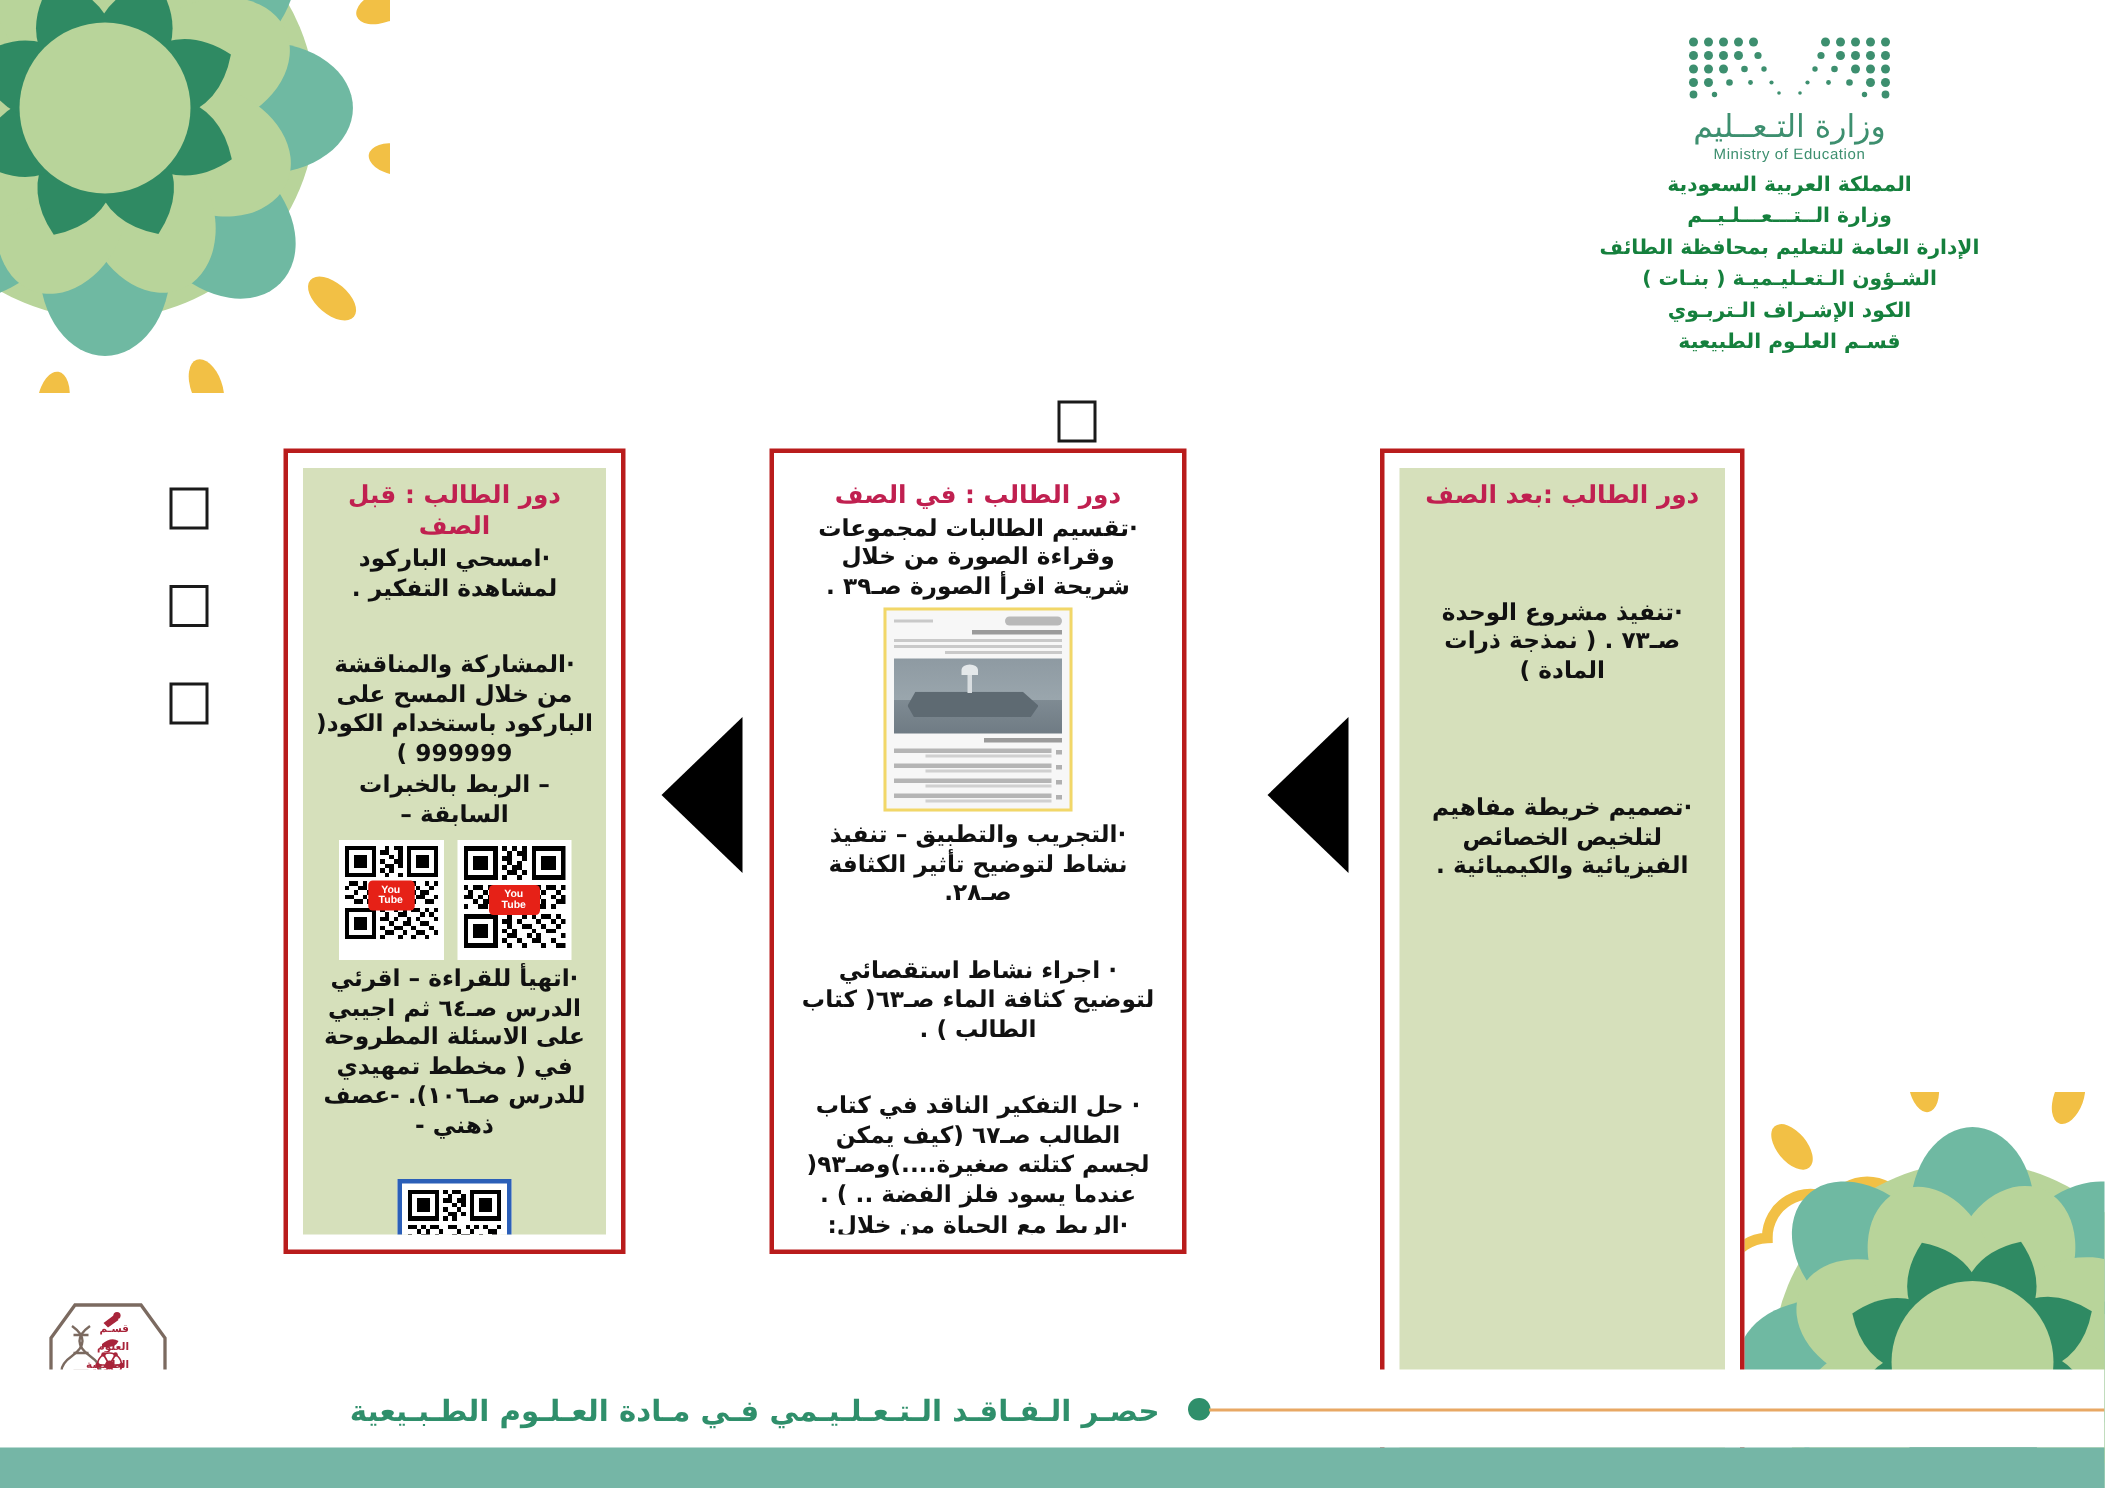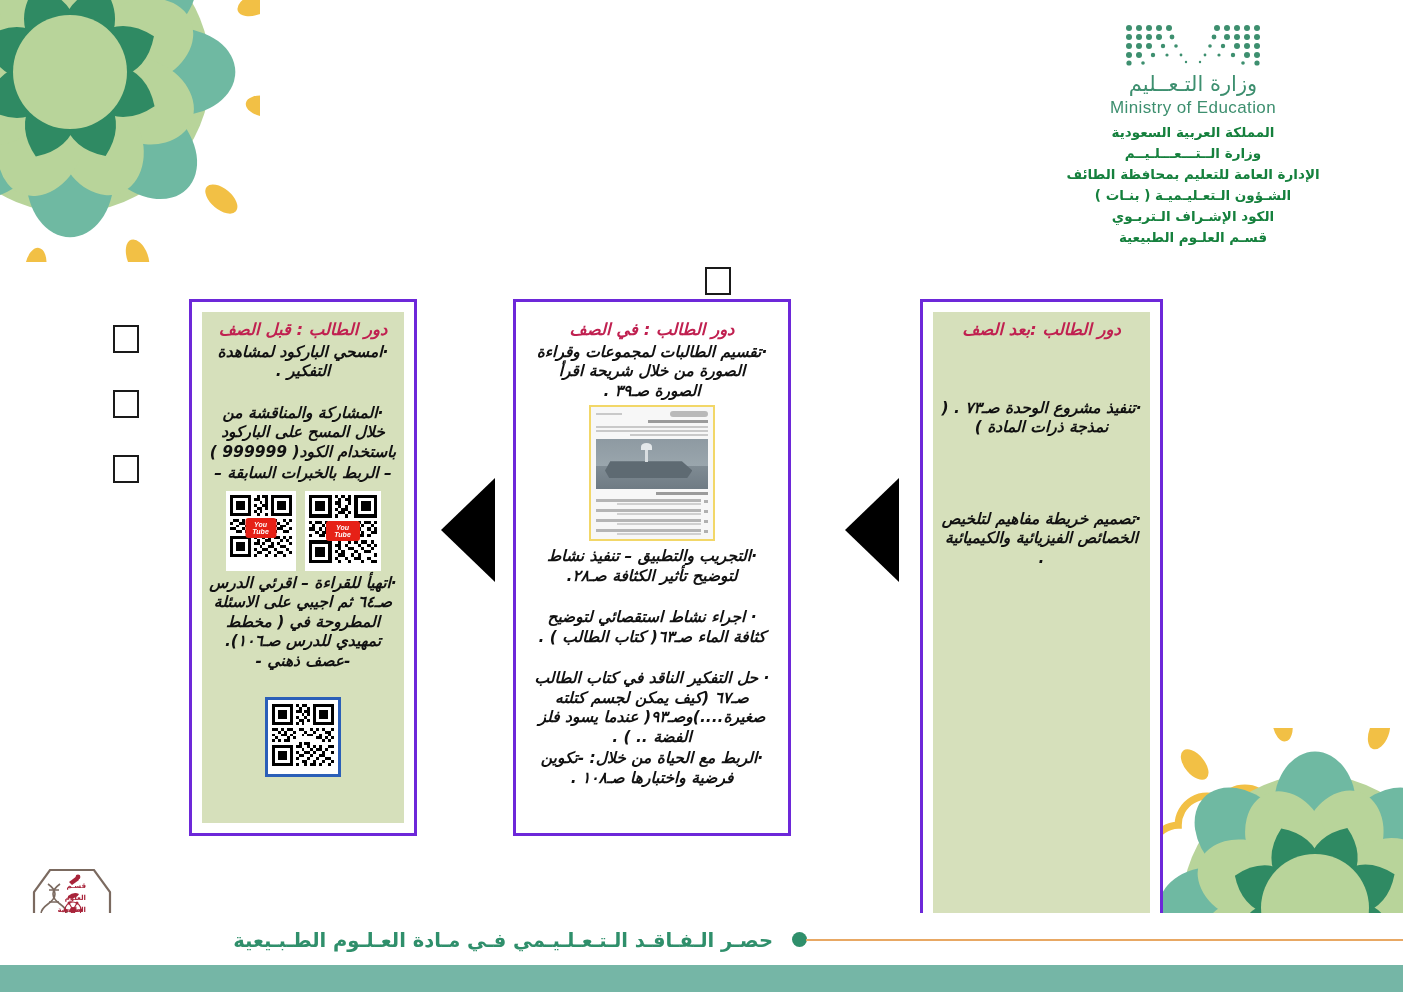--- a/index.html
+++ b/index.html
@@ -19,21 +19,21 @@
   #ministry-header{
     position:absolute;top:22px;right:60px;width:300px;
     text-align:center;color:#3d8f6f;
   }
   #moe-dots{display:block;margin:0 auto 6px auto;}
   .moe-ar{
     font-size:21px;font-weight:400;letter-spacing:1px;color:#3d8f6f;
     line-height:1.2;margin:2px 0 0 0;
   }
   .moe-en{
-    font-size:17px;letter-spacing:.4px;color:#3d8f6f;margin:1px 0 4px 0;
+    font-size:10px;letter-spacing:.4px;color:#3d8f6f;margin:1px 0 4px 0;
     font-family:"Liberation Sans",sans-serif;
   }
   .moe-line{
     font-size:13.5px;font-weight:700;color:#15803d;line-height:1.55;
     margin:0;white-space:nowrap;
   }
 
   
   #checkbox-column{position:absolute;left:113px;top:325px;}
   .chk{
@@ -45,43 +45,42 @@
 
   
   .arrow{position:absolute;width:0;height:0;
     border-top:52px solid transparent;border-bottom:52px solid transparent;
     border-right:54px solid #000;}
   #arrow-1{left:441px;top:478px;}
   #arrow-2{left:845px;top:478px;}
 
   
   .card{
-    position:absolute;background:#ffffff;border:3px solid #6d28d9;
+    position:absolute;background:#ffffff;border:3px solid #b91c1c;
     box-sizing:border-box;
-    font-style:italic;
   }
   .card-inner{
     position:absolute;left:10px;right:10px;top:10px;bottom:10px;
     background:#d6e0bb;padding:6px 7px;box-sizing:border-box;
     overflow:hidden;
   }
   #card-before{left:189px;top:299px;width:228px;height:537px;}
   #card-during{left:513px;top:299px;width:278px;height:537px;}
   #card-after {left:920px;top:299px;width:243px;height:686px;}
   #card-during .card-inner{background:#ffffff;}
 
   .card-title{
     text-align:center;font-size:16.5px;font-weight:700;color:#c02050;
     line-height:1.25;margin:2px 0 2px 0;
   }
   .card-p{
     text-align:center;font-size:15.5px;font-weight:700;color:#111;
     line-height:1.26;margin:0 0 2px 0;
   }
-  .card-p.gap{margin-top:22px;}
+  .card-p.gap{margin-top:32px;}
   .card-p.small-gap{margin-top:9px;}
   .card-p.big-gap{margin-top:58px;}
   .card-p.huge-gap{margin-top:72px;}
 
   
   .qr-row{display:flex;justify-content:center;gap:9px;margin:7px 0 3px 0;}
   .qr-box{background:#fff;padding:4px;box-sizing:border-box;}
   .qr-wrap{position:relative;}
   .yt-badge{
     position:absolute;left:50%;top:50%;transform:translate(-50%,-50%);

